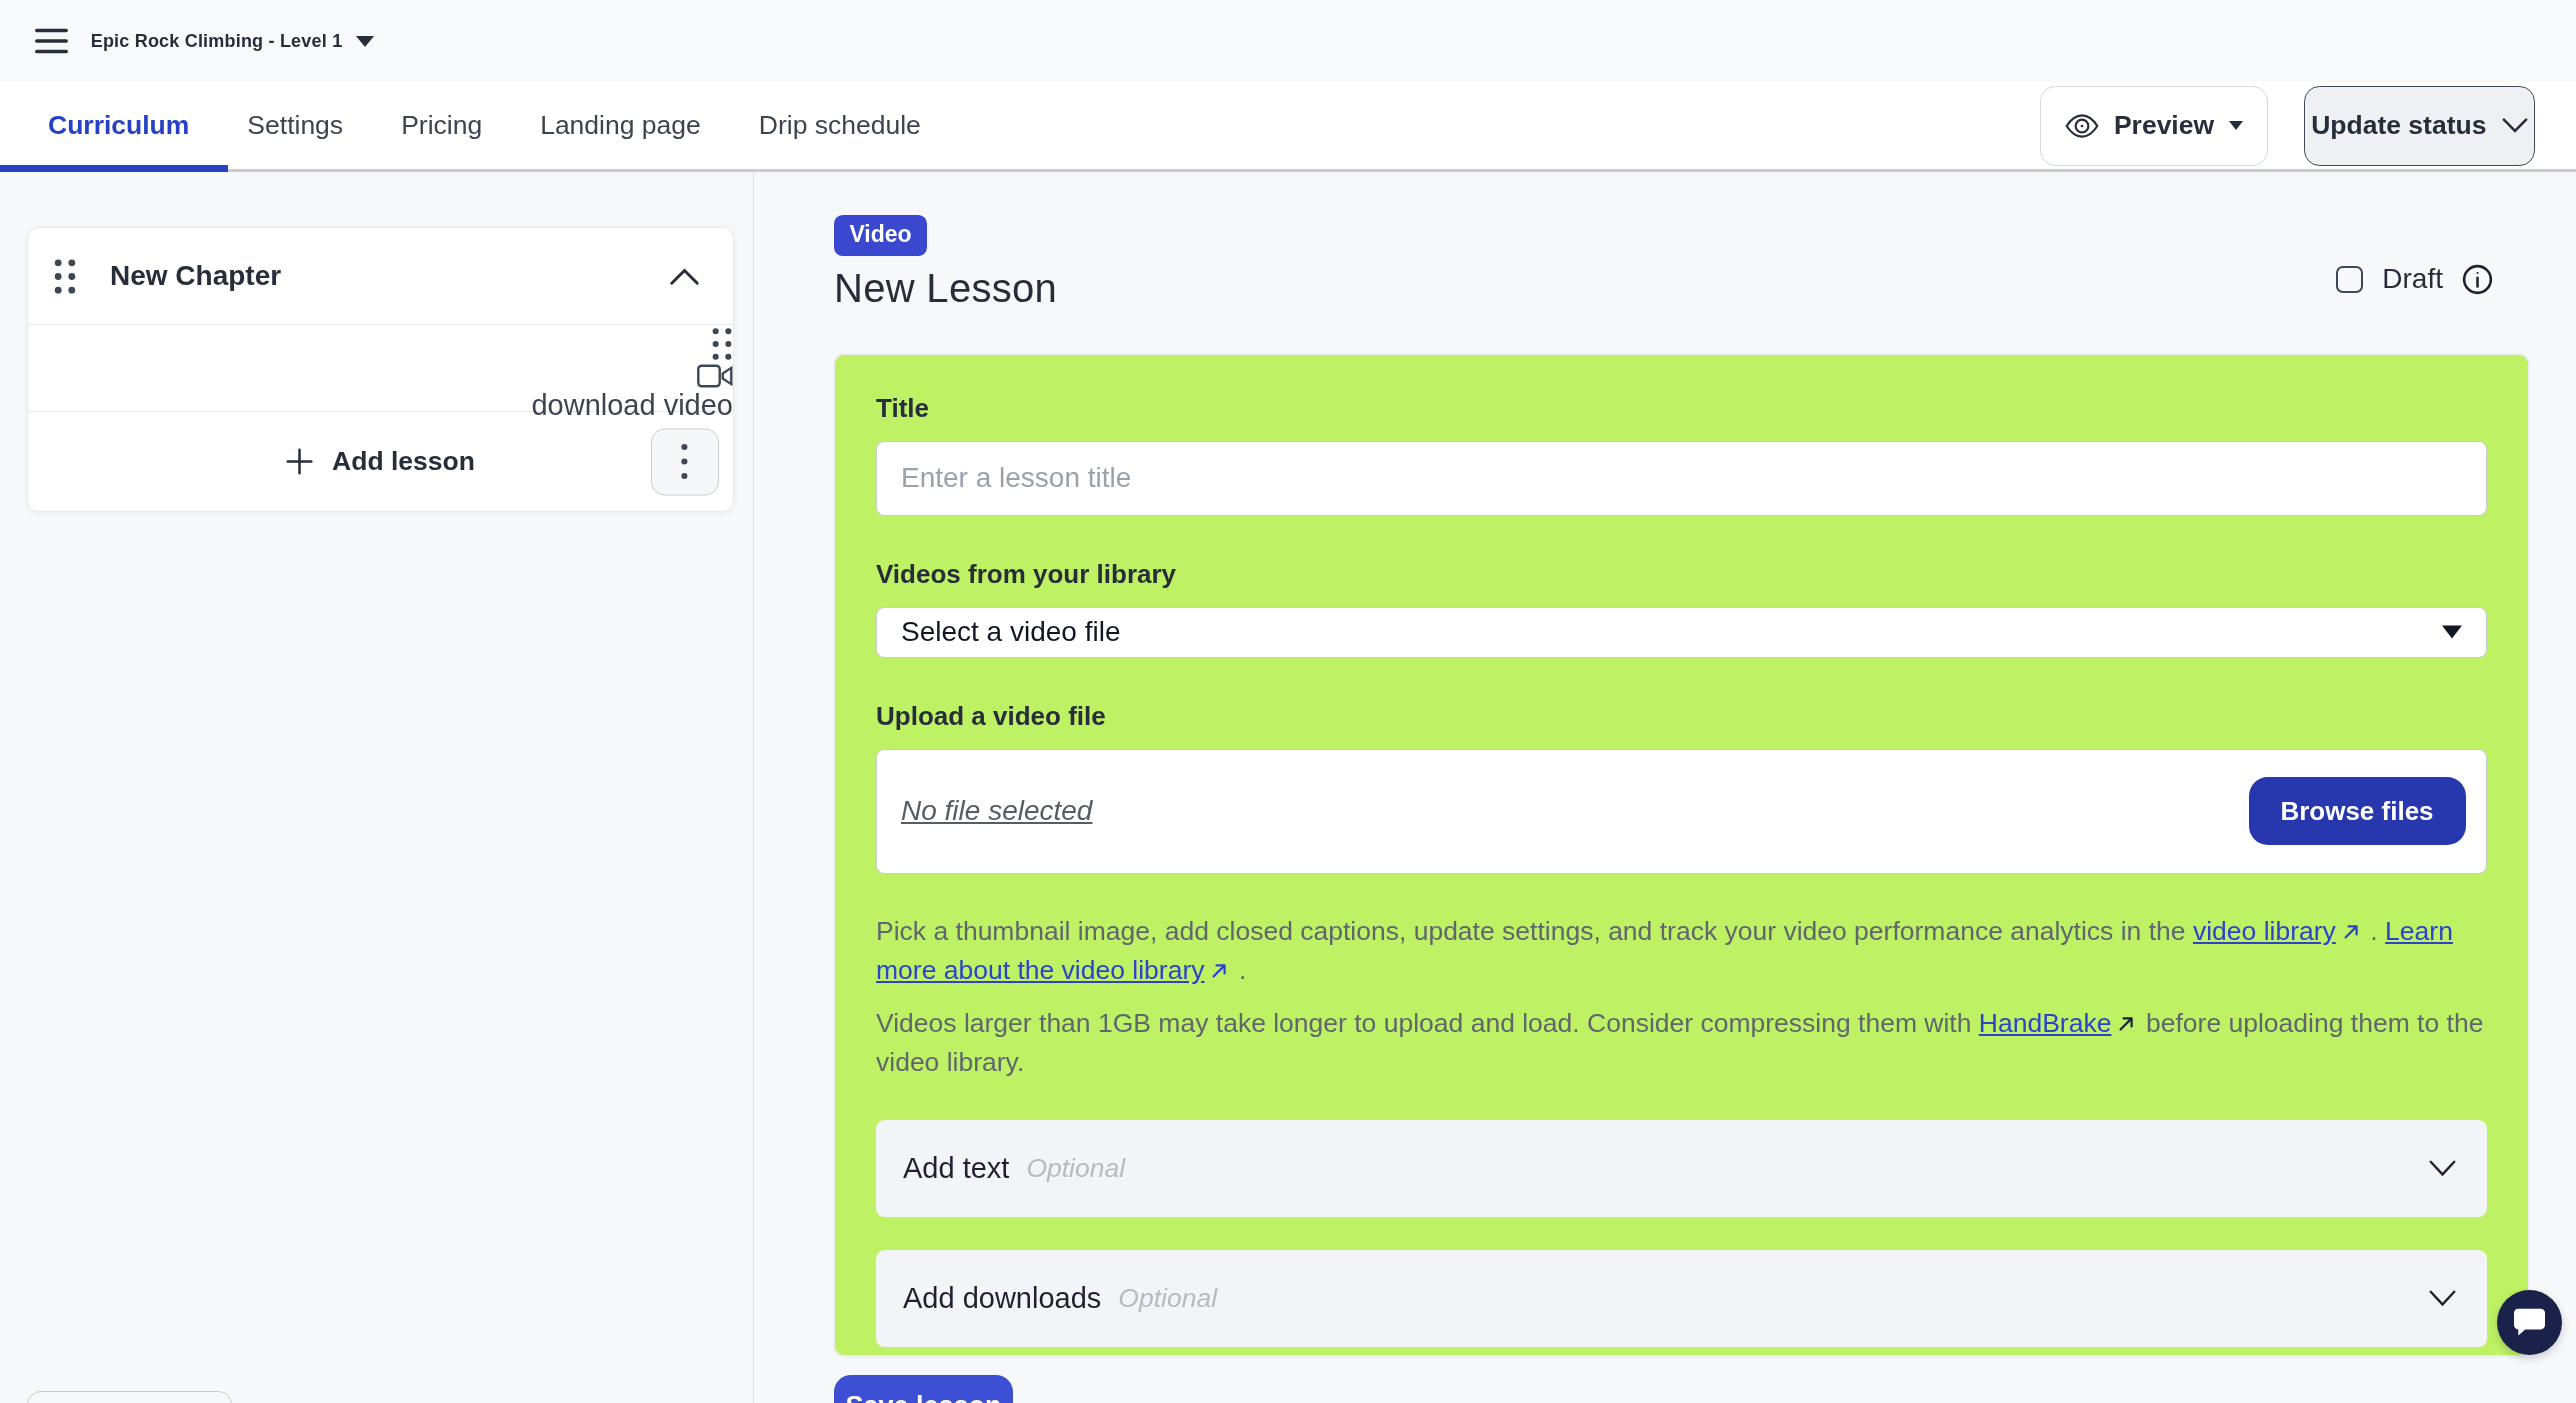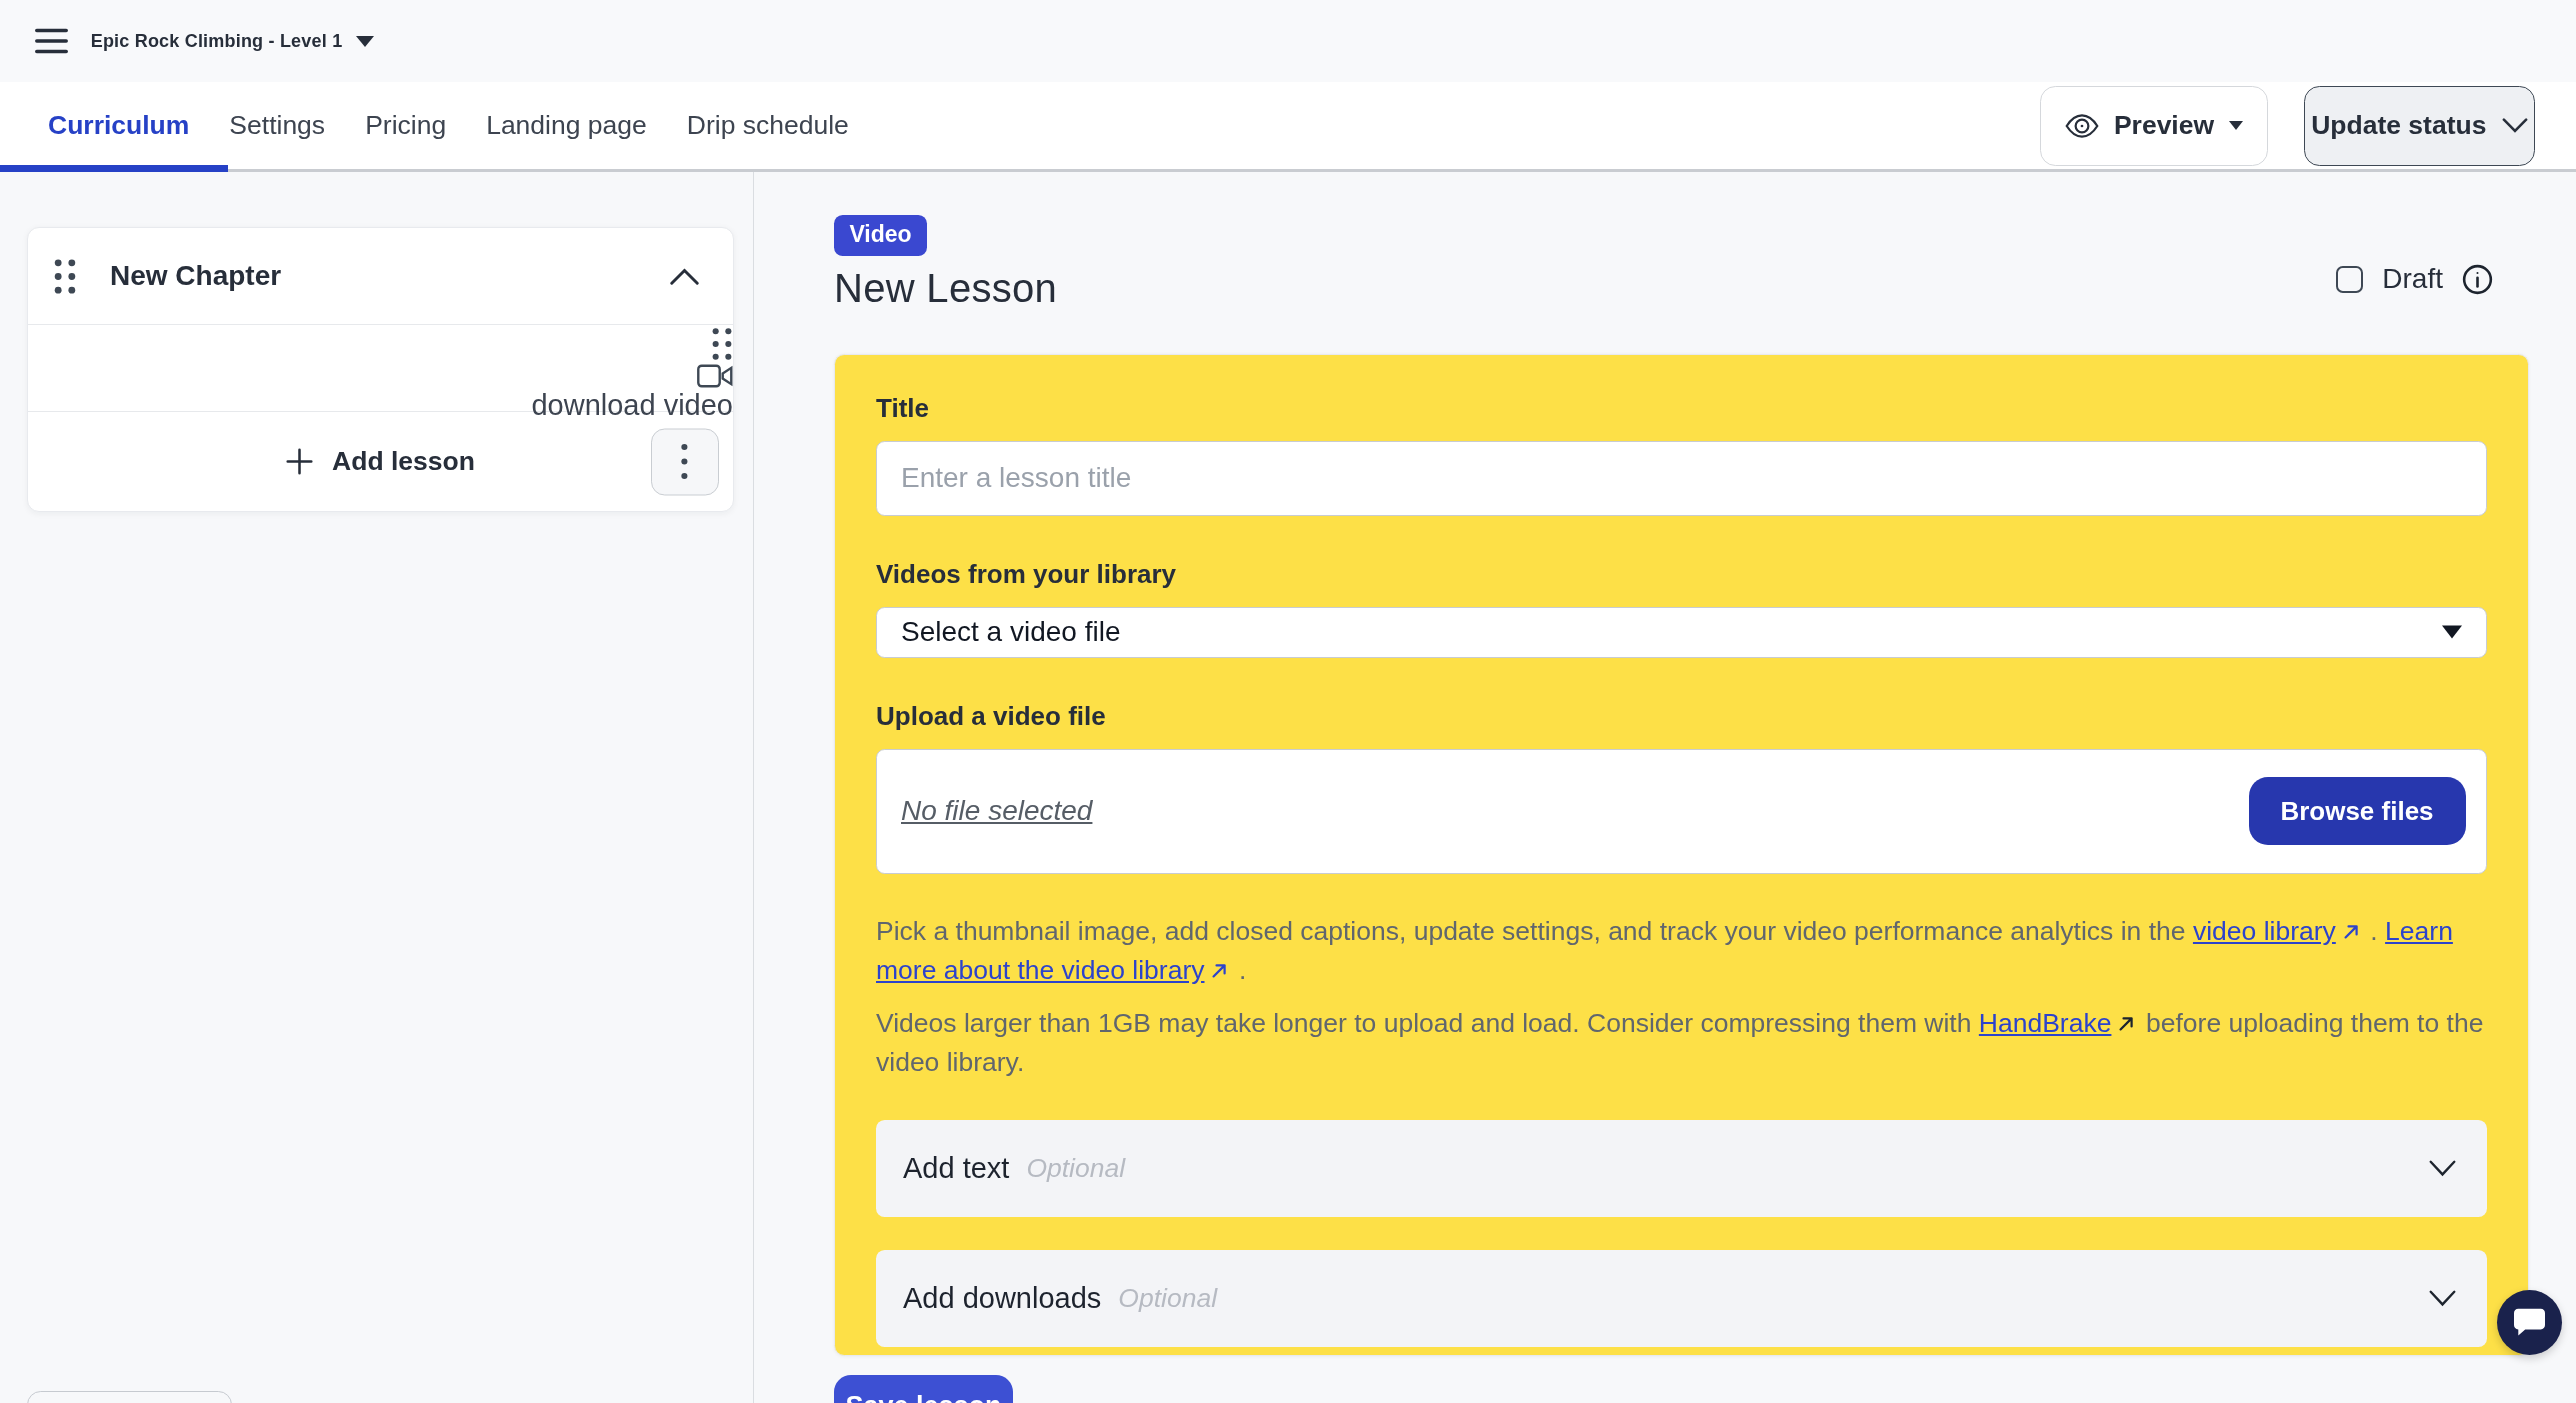--- a/index.html
+++ b/index.html
@@ -13,21 +13,21 @@
   svg { display:block; }
 
   
   .topbar { height:82px; display:flex; align-items:center; padding:0 26px; background:#f8f9fb; }
   .hamburger { width:51px; height:51px; display:flex; align-items:center; justify-content:center; cursor:pointer; }
   .course-title { font-size:18px; font-weight:700; margin-left:13.7px; letter-spacing:0.2px; }
   .caret-solid { width:0; height:0; border-left:9.4px solid transparent; border-right:9.4px solid transparent; border-top:11px solid var(--ink,#272e3a); margin-left:13.7px; }
 
   
   .tabbar { height:90px; background:#fff; border-bottom:3.4px solid var(--tab_border,#c9ccd1); display:flex; align-items:center; position:relative; }
-  .tabs { display:flex; gap:40px; padding-left:48px; }
+  .tabs { display:flex; gap:58px; padding-left:48px; }
   .tab { font-size:26.5px; color:var(--body_text,#3d4450); cursor:pointer; }
   .tab.active { color:var(--tab_active,#2641c6); font-weight:700; }
   .tab-underline { position:absolute; left:0; bottom:-3.4px; width:228px; height:7.7px; background:var(--tab_active,#2641c6); }
   .tab-actions { margin-left:auto; display:flex; gap:36px; padding-right:41px; }
   .btn { display:flex; align-items:center; justify-content:center; gap:15.4px; height:80px; border-radius:15.4px; font-size:26.5px; font-weight:700; cursor:pointer; }
   .btn-preview { width:228px; background:#fff; border:1.7px solid var(--btn_border,#d5d8dc); }
   .btn-update { width:231px; background:var(--btn_bg_gray,#eef0f3); border:1.7px solid var(--btn_border_dark,#3e4854); }
   .caret-mini { width:0; height:0; border-left:7.7px solid transparent; border-right:7.7px solid transparent; border-top:9.4px solid var(--ink,#272e3a); }
 
   
@@ -51,21 +51,21 @@
 
   
   .content-header { display:flex; align-items:flex-start; }
   .lesson-heading .type-badge { display:inline-block; background:var(--accent,#3a48d0); color:#fff; font-size:23px; font-weight:700; padding:6px 15.4px 7.7px; border-radius:8.6px; }
   .lesson-heading h1 { font-size:40px; font-weight:500; margin-top:10.3px; letter-spacing:0.3px; }
   .draft-row { margin-left:auto; margin-right:36px; margin-top:48px; display:flex; align-items:center; gap:19px; }
   .checkbox { width:27px; height:27px; border:2.6px solid var(--btn_border_dark,#3e4854); border-radius:6.8px; background:transparent; cursor:pointer; }
   .draft-label { font-size:28px; }
 
   
-  .form-card { margin-top:43px; width:1695px; background:#fde047; border:0.9px solid var(--card_border,#e8eaee); border-radius:10.3px; box-shadow:0 0.9px 3.4px rgba(23,30,40,.05); padding:38px 41px 8.6px; }
+  .form-card { margin-top:43px; width:1695px; background:#bef264; border:0.9px solid var(--card_border,#e8eaee); border-radius:10.3px; box-shadow:0 0.9px 3.4px rgba(23,30,40,.05); padding:38px 41px 8.6px; }
   .field-label { font-size:26px; font-weight:700; }
   .field { margin-top:0; }
   .field + .field { margin-top:43px; }
   .text-input { margin-top:17px; width:100%; height:75px; border:1.7px solid var(--input_border,#c8ccd2); border-radius:8.6px; font-size:28px; padding:0 24px; color:var(--ink,#272e3a); background:#fff; font-family:"Liberation Sans",sans-serif; }
   .text-input::placeholder { color:var(--faint,#9aa1ab); }
   .select-box { margin-top:17px; height:51px; border:1.7px solid var(--input_border,#c8ccd2); border-radius:8.6px; display:flex; align-items:center; padding:0 24px; font-size:28px; color:#111722; cursor:pointer; position:relative; background:#fff; }
   .select-arrow { position:absolute; right:24px; top:50%; transform:translateY(-50%); width:0; height:0; border-left:10.3px solid transparent; border-right:10.3px solid transparent; border-top:13px solid #111722; }
   .upload-box { margin-top:17px; height:125px; border:1.7px solid var(--input_border,#c8ccd2); border-radius:8.6px; display:flex; align-items:center; padding:0 20.5px 0 24px; background:#fff; }
   .no-file { font-style:italic; font-size:28px; color:#565d66;text-decoration:underline; }
   .btn-browse { margin-left:auto; width:217px; height:68px; border:none; border-radius:19px; background:var(--accent_dark,#2737ae); color:#fff; font-size:26px; font-weight:700; cursor:pointer; font-family:"Liberation Sans",sans-serif; }

